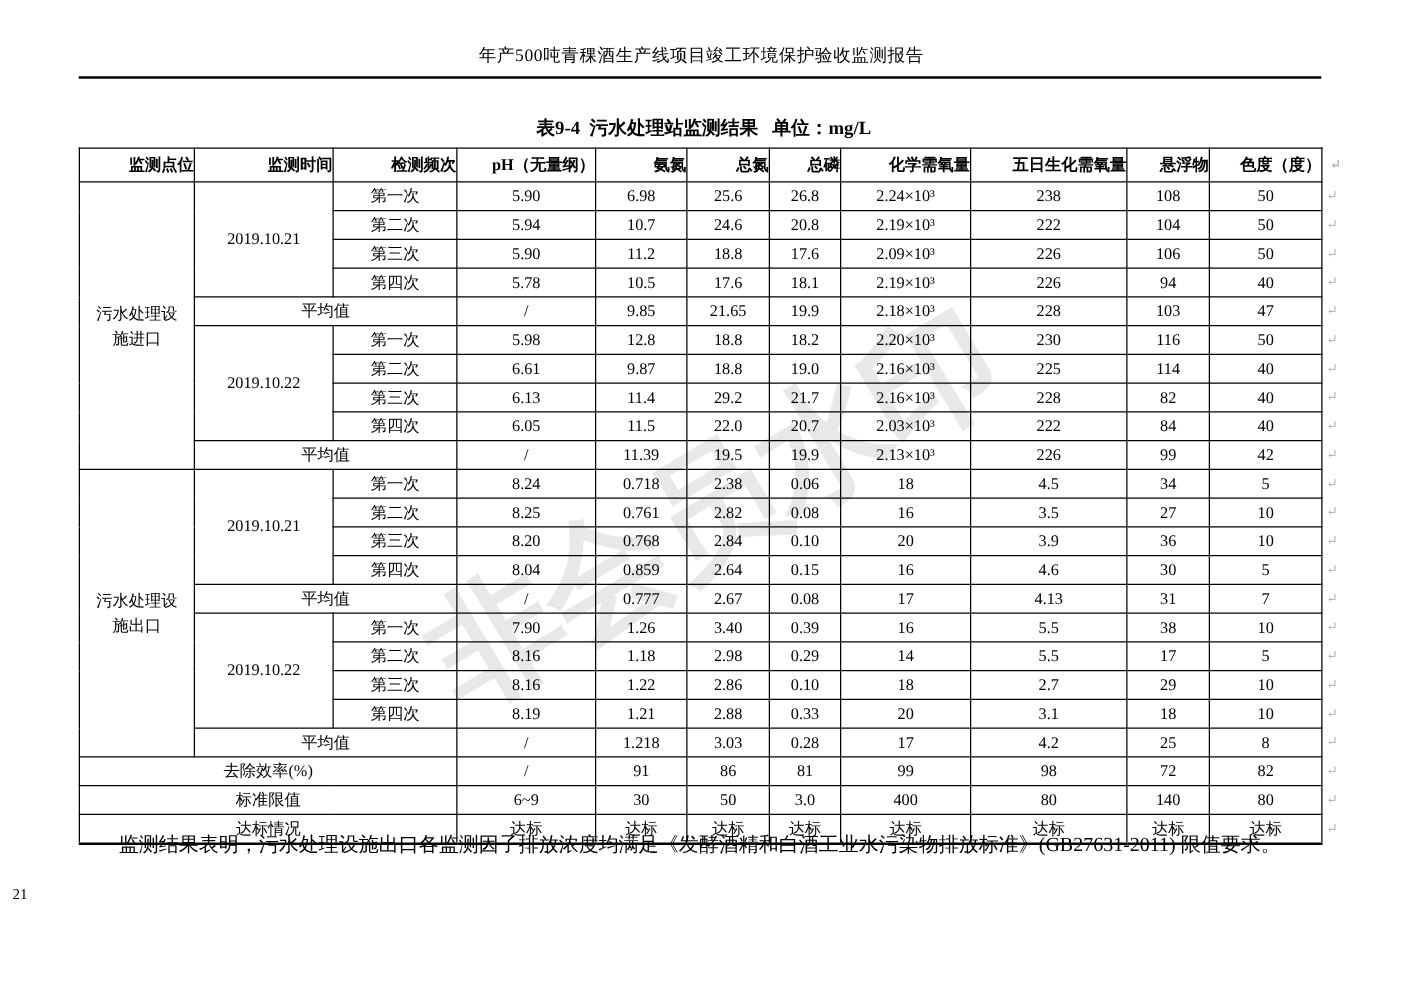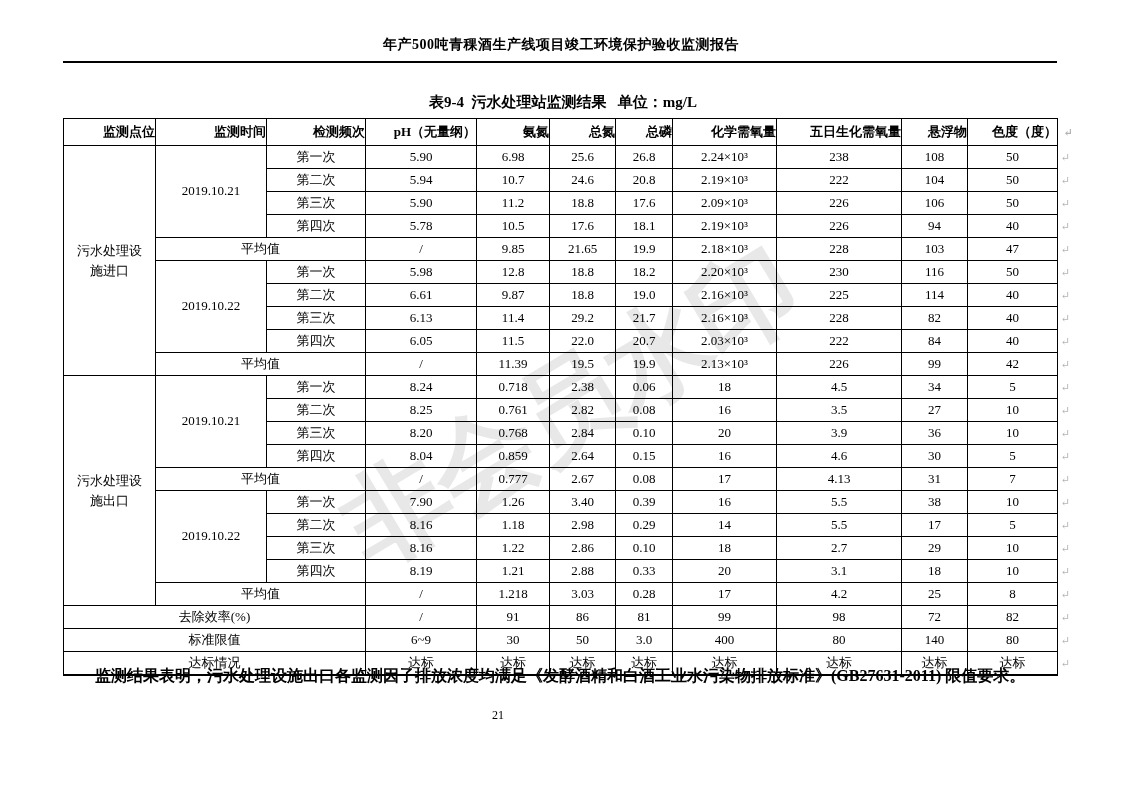--- a/index.html
+++ b/index.html
@@ -3,21 +3,21 @@
 <meta charset="utf-8">
 <style>
   html,body{margin:0;padding:0;}
   body{
     width:1122px;height:793px;background:#ffffff;overflow:hidden;position:relative;
     font-family:"Liberation Serif","DejaVu Serif",serif;color:#000;
   }
   .page{position:absolute;inset:0;}
   .page-header-text{
     position:absolute;top:36px;left:0;width:1122px;text-align:center;
-    font-size:14px;letter-spacing:0.5px;font-weight:bold;
+    font-size:14px;letter-spacing:0.5px;
   }
   .page-header-rule{
     position:absolute;top:61px;left:63px;width:994px;height:0;
     border-top:2px solid #000;
   }
   .table-title{
     position:absolute;top:93px;left:2px;width:1122px;text-align:center;
     font-size:15px;font-weight:bold;white-space:pre;
   }
   .watermark{
@@ -39,24 +39,24 @@
   }
   table.doc tr.hdr th{height:26px;font-weight:bold;text-align:right;}
   table.doc td.mark, table.doc th.mark{
     border:none;background:transparent;color:#b3b3b3;
     font-size:11px;text-align:left;padding-left:3px;
   }
   table.doc tr.last td:not(.mark){border-bottom:2.5px solid #000;}
   table.doc td.loc{line-height:1.5;}
   .footer-note{
     position:absolute;top:666px;left:63px;width:1010px;z-index:2;
-    font-size:16px;text-indent:2em;white-space:nowrap;font-weight:bold;
+    font-size:16px;text-indent:2em;white-space:nowrap;
   }
   .page-number{
-    position:absolute;top:708px;left:0;width:996px;text-align:center;
+    position:absolute;top:708px;left:10px;width:996px;text-align:left;
     font-size:12px;
   }
 </style>
 </head>
 <body>
 
 <div class="page">
 
   <div class="page-header-text">年产500吨青稞酒生产线项目竣工环境保护验收监测报告</div>
   <div class="page-header-rule"></div>

